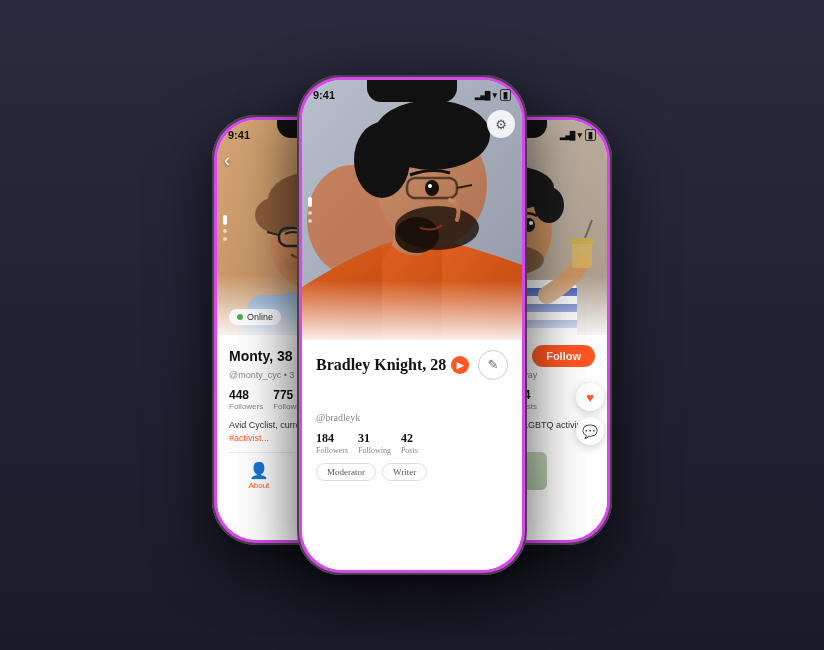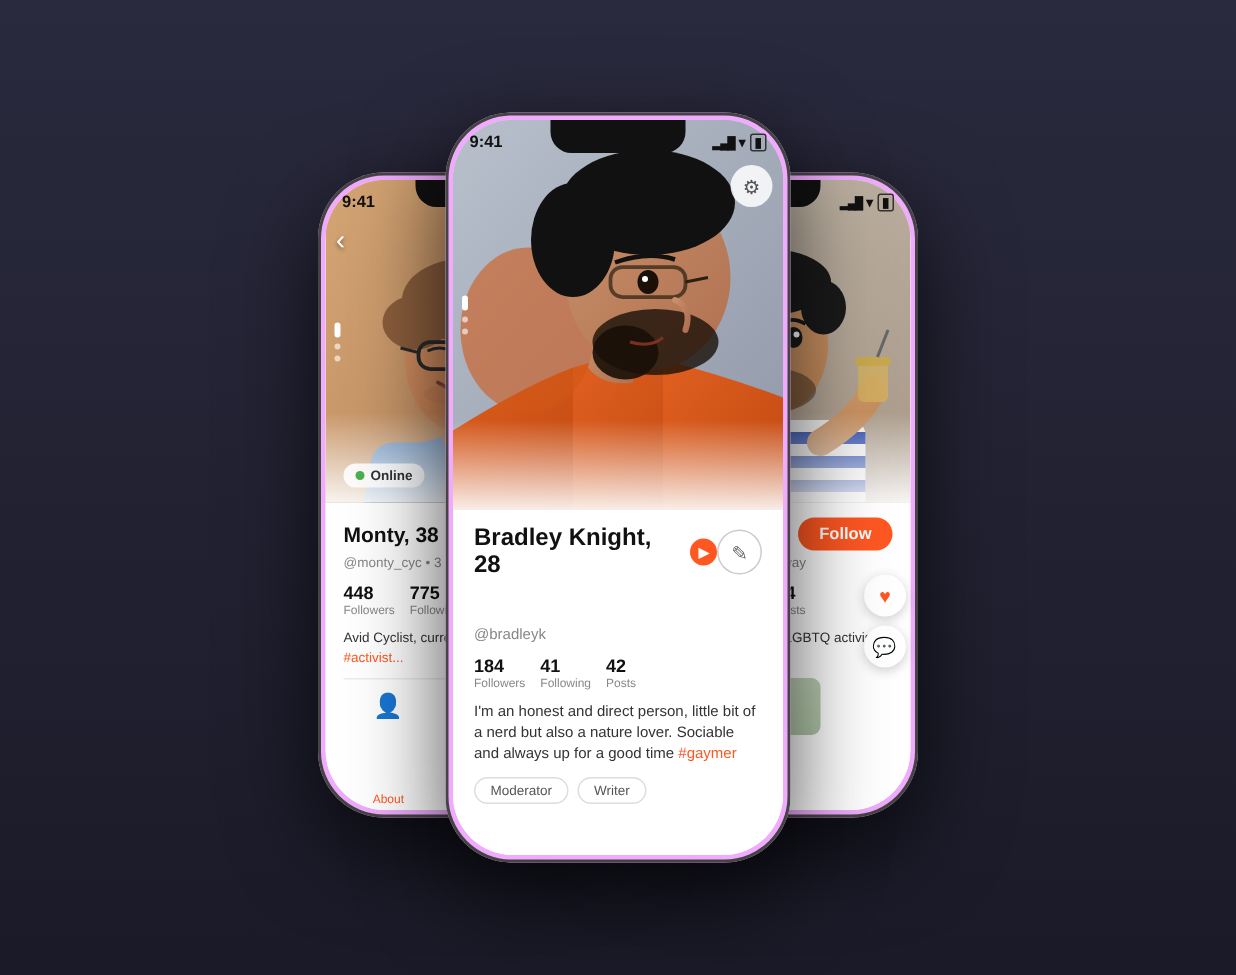--- a/index.html
+++ b/index.html
@@ -20,21 +20,21 @@
       height: 650px;
       display: flex;
       justify-content: center;
       align-items: center;
     }
 
     
     .phone {
       position: absolute;
       border-radius: 44px;
-      background: #f0abfc;
+      background: #d946ef;
       box-shadow: 0 20px 60px rgba(0,0,0,0.7), inset 0 0 0 2px #444;
       overflow: hidden;
       display: flex;
       flex-direction: column;
     }
 
     .phone-inner {
       border-radius: 40px;
       overflow: hidden;
       flex: 1;
@@ -137,21 +137,21 @@
 
     
     .online-badge {
       position: absolute;
       bottom: 10px;
       left: 12px;
       background: rgba(255,255,255,0.9);
       border-radius: 12px;
       padding: 3px 8px;
       font-size: 9px;
-      font-weight: 700;
+      font-weight: 400;
       display: flex;
       align-items: center;
       gap: 4px;
       color: #333;
     }
 
     .online-dot {
       width: 6px;
       height: 6px;
       border-radius: 50%;
@@ -291,21 +291,20 @@
       color: #ccc;
       cursor: pointer;
     }
 
     .nav-icon.active { color: #ff5722; }
 
     .nav-label {
       font-size: 8px;
       color: #ff5722;
       text-align: right;
-      margin-top: 46px;
     }
 
     .nav-item {
       display: flex;
       flex-direction: column;
       align-items: center;
       gap: 1px;
     }
 
     
@@ -737,47 +736,44 @@
         </div>
         <div class="photo-gradient"></div>
 
         <div class="page-dots">
           <div class="page-dot active"></div>
           <div class="page-dot"></div>
           <div class="page-dot"></div>
         </div>
       </div>
 
-      <div class="profile-area" style="padding: 10px 14px 8px;">
+      <div class="profile-area" style="padding: 10px 14px 8px; font-family: Liberation Serif, serif;">
         <div class="profile-header">
           <div class="name-age name-age-center">
             <span>Bradley Knight, 28</span>
             <div class="verified-icon" style="width:18px;height:18px;font-size:9px;">▶</div>
           </div>
           <div class="edit-btn">
             <span>✎</span>
           </div>
         </div>
         <div class="username username-center">@bradleyk</div>
         <div class="stats-row">
           <div class="stat">
             <span class="stat-num">184</span>
             <span class="stat-label">Followers</span>
           </div>
           <div class="stat">
-            <span class="stat-num">41</span>
+            <span class="stat-num">31</span>
             <span class="stat-label">Following</span>
           </div>
           <div class="stat">
             <span class="stat-num">42</span>
             <span class="stat-label">Posts</span>
           </div>
-        </div>
-        <div class="bio" style="font-size:10px;">
-          <span>I'm an honest and direct person, little bit of a nerd but also a nature lover. Sociable and always up for a good time</span> <span class="hashtag">#gaymer</span>
         </div>
 
         <div class="tags-row">
           <div class="tag">Moderator</div>
           <div class="tag">Writer</div>
         </div>
       </div>
     </div>
   </div>
 

